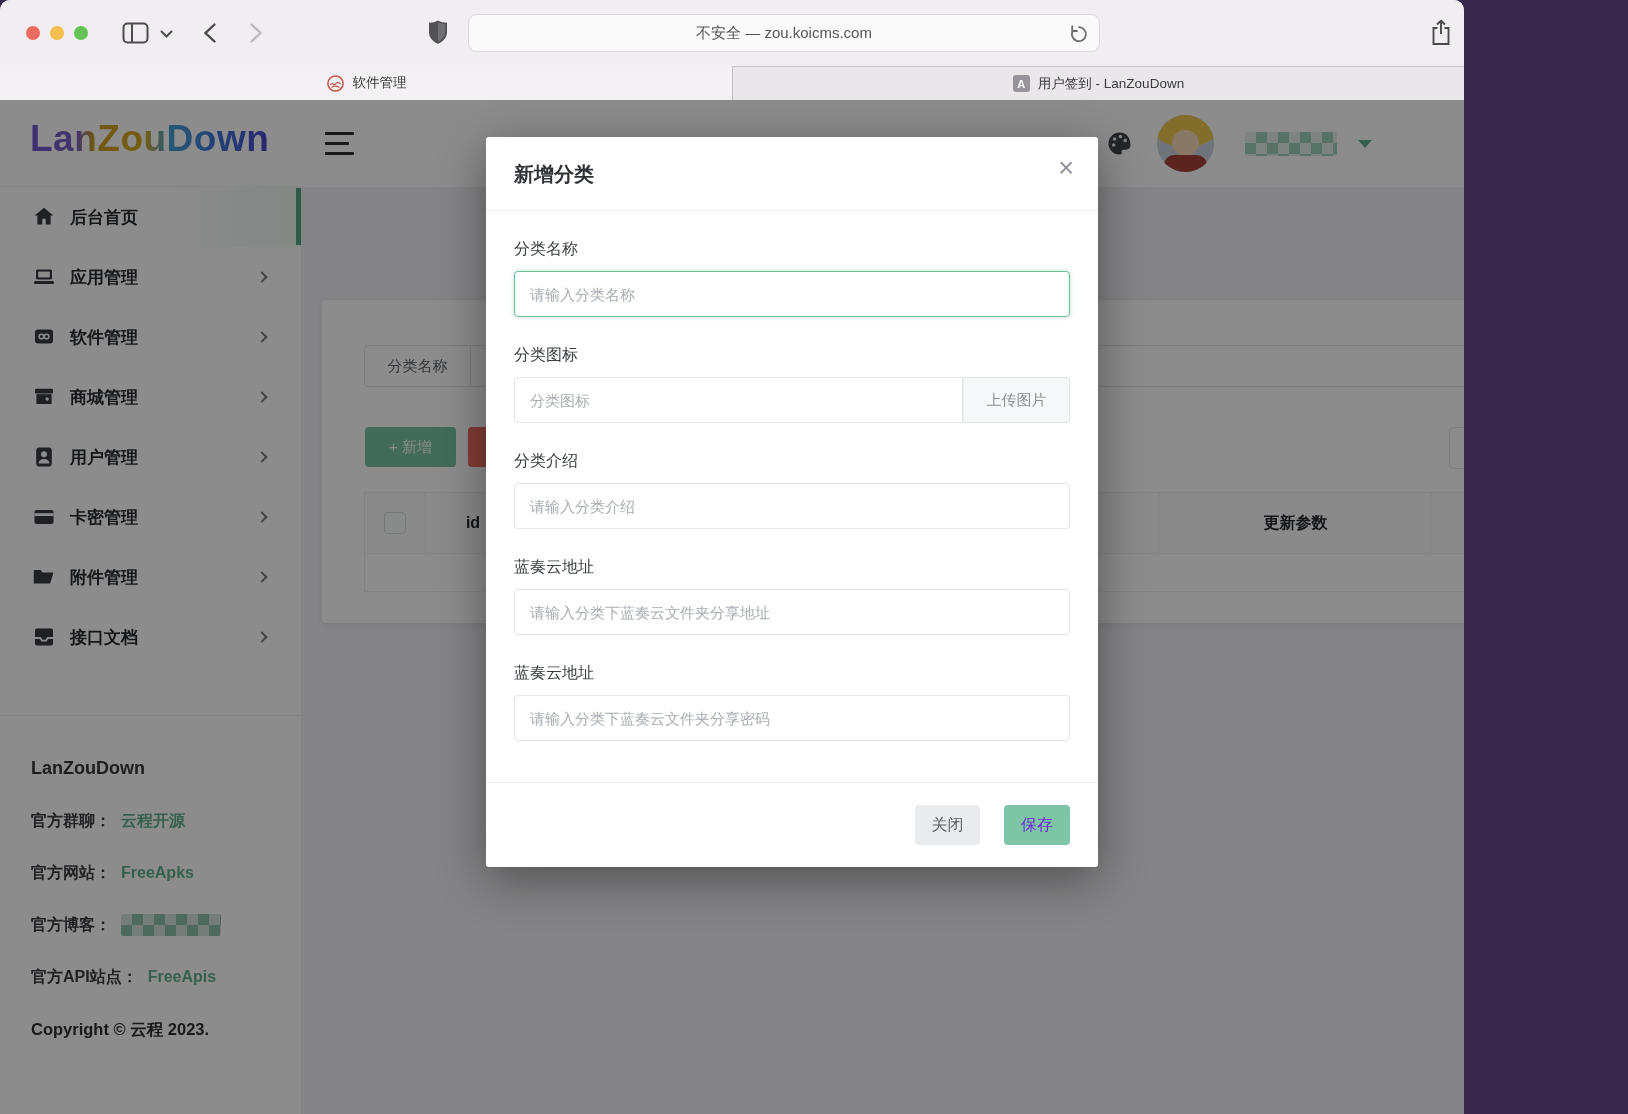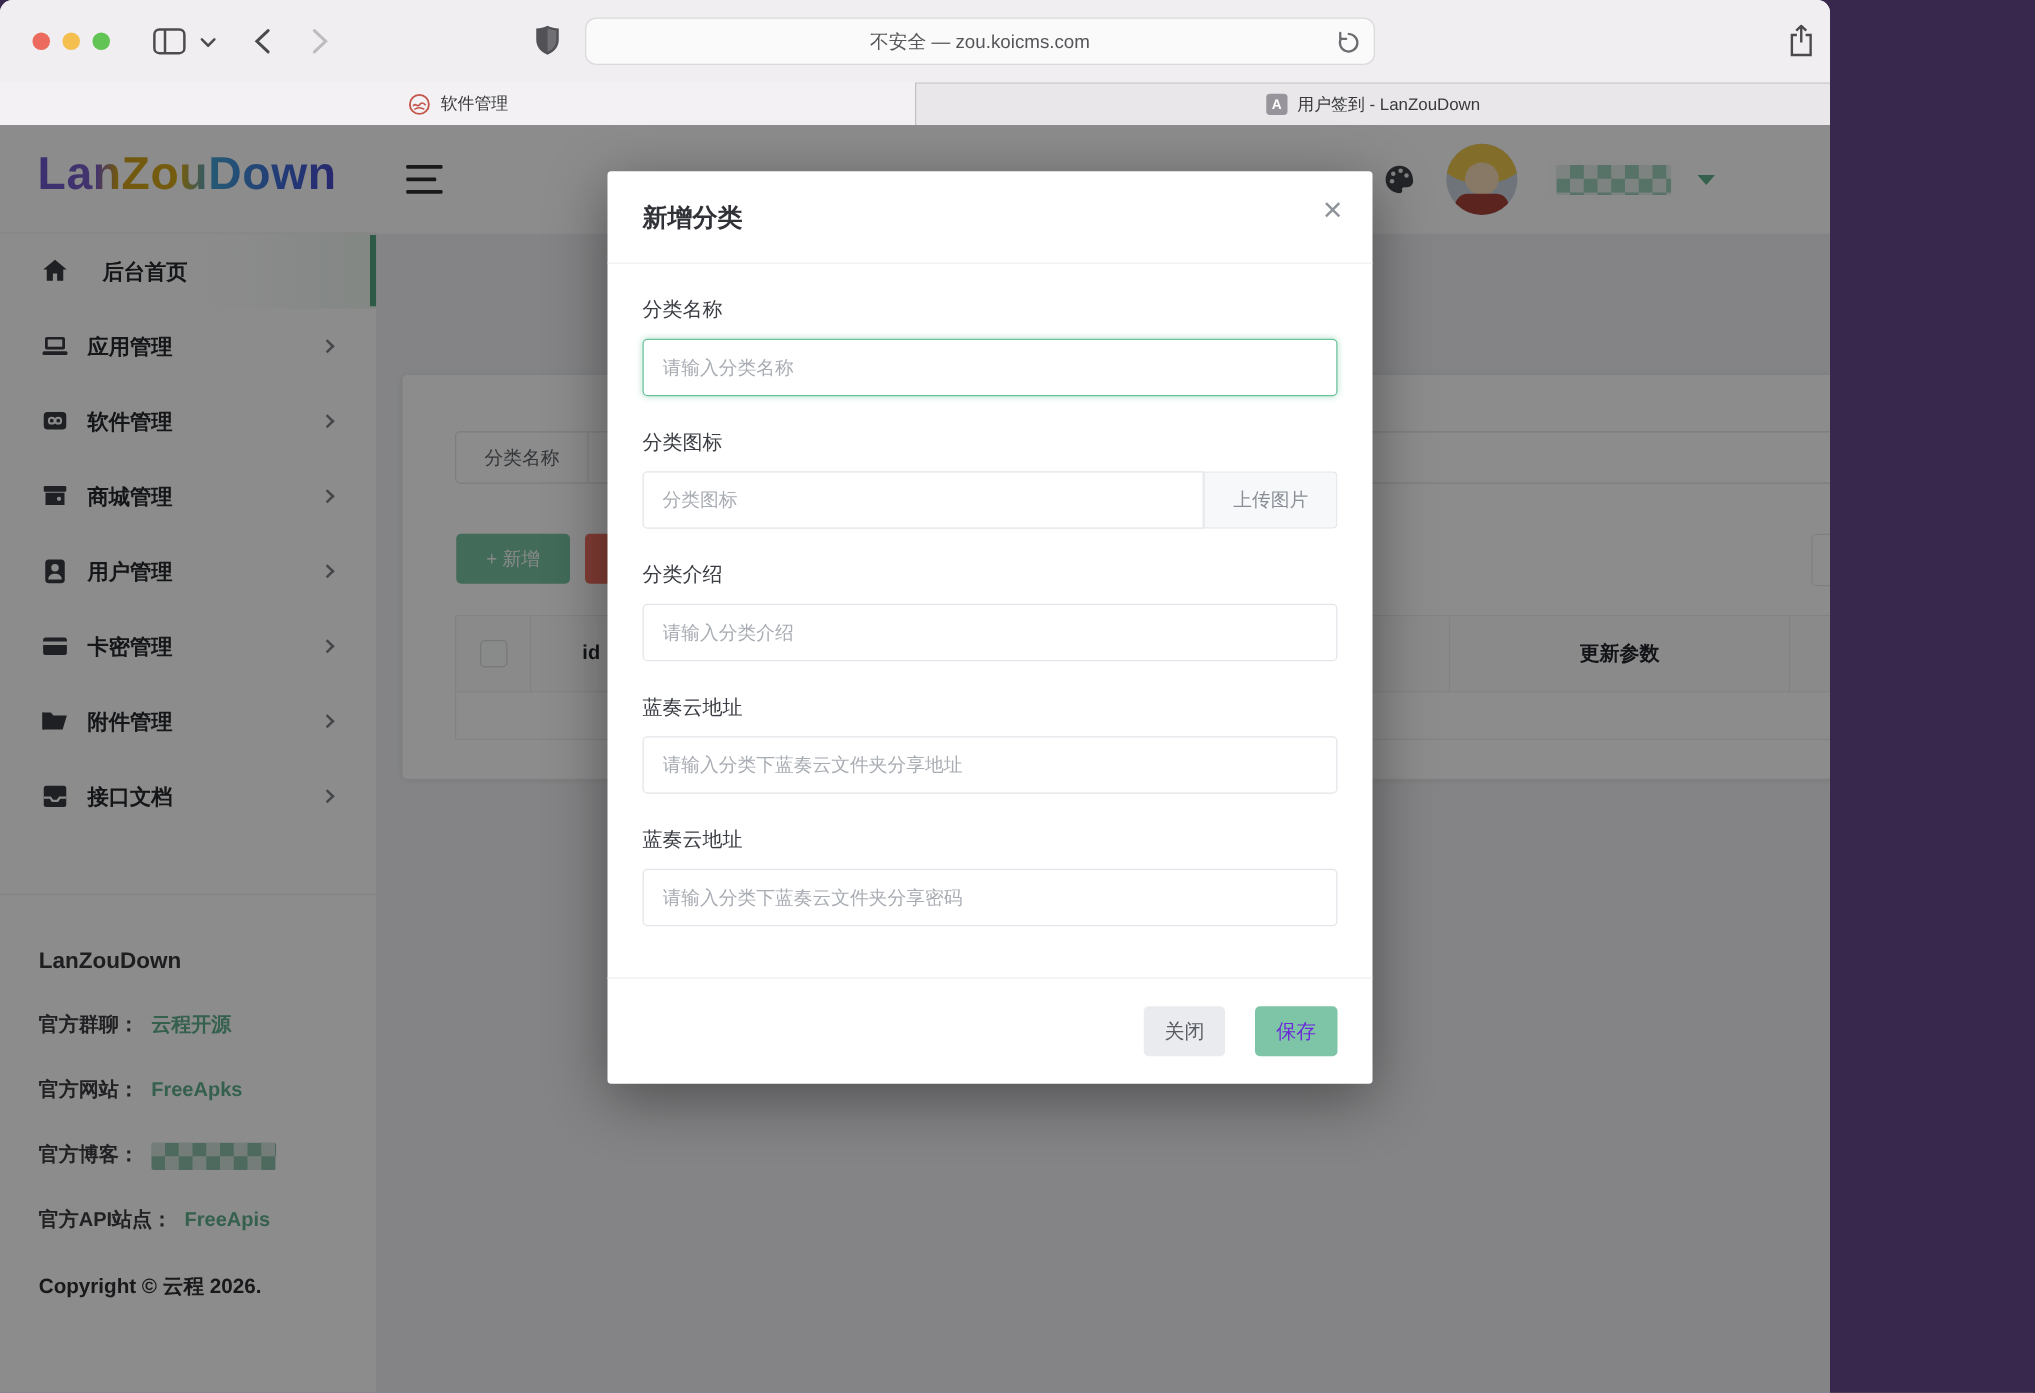--- a/index.html
+++ b/index.html
@@ -34,21 +34,21 @@
   
   .sidebar { position:absolute; left:0; top:0; width:301px; height:100%; background:#fff; }
   .logo { position:absolute; left:30px; top:18px; font-size:37px; font-weight:800; letter-spacing:.5px;
           background:linear-gradient(93deg,#6e57cc 0%,#7b5fc8 20%,#cfa11d 27%,#d4a91c 48%,#45a3d6 58%,#3f6ad8 82%,#4a48c9 100%);
           -webkit-background-clip:text; background-clip:text; color:transparent; }
   .sdiv { position:absolute; left:0; right:0; height:1px; background:#efefef; }
   .menu { position:absolute; top:87px; left:0; right:0; }
   .mi { height:60px; display:flex; align-items:center; padding:0 33px 0 32px; position:relative; }
   .mi svg { width:24px; height:24px; margin-right:14px; flex:none; }
   .mi-label { font-size:17px; font-weight:600; color:#26282d; flex:1; }
-  .mi.active { background:linear-gradient(90deg,#ffffff 55%,#eef6f1);gap:12px; }
+  .mi.active { background:linear-gradient(90deg,#ffffff 55%,#eef6f1); }
   .mi.active::after { content:""; position:absolute; right:0; top:1px; height:57px; width:5px; background:#55a783; }
   .sub-arrow { width:8px; height:8px; border-top:2px solid #7d8086; border-right:2px solid #7d8086;
                transform:rotate(45deg); margin-right:2px; }
   .sfoot { position:absolute; top:657px; left:31px; right:16px; }
   .sfoot-title { font-size:18px; font-weight:600; color:#37373b; line-height:22px; margin-bottom:31px; }
   .sfoot-line { line-height:22px; margin-bottom:30px; display:flex; align-items:flex-start; }
   .sfoot-label { font-size:16px; font-weight:600; color:#3c3c40; }
   .sfoot-link { font-size:16px; font-weight:600; color:#5fb08d; margin-left:10px; }
   .pix-blog { width:100px; height:22px; margin-left:10px; border-radius:2px;
               background:repeating-conic-gradient(#8fc2ab 0% 25%, #d3e4dc 0% 50%) 0 0/22px 22px; }
@@ -306,21 +306,21 @@
           <span class="sfoot-link">FreeApks</span>
         </div>
         <div class="sfoot-line">
           <span class="sfoot-label">官方博客：</span>
           <span class="pix-blog"></span>
         </div>
         <div class="sfoot-line">
           <span class="sfoot-label">官方API站点：</span>
           <span class="sfoot-link">FreeApis</span>
         </div>
-        <div class="copyright">Copyright © 云程 2026.</div>
+        <div class="copyright">Copyright © 云程 2023.</div>
       </div>
     </aside>
 
     <div class="mheader">
       <div class="burger">
           <span></span>
           <span></span>
           <span></span>
         </div>
       <div class="hright">

